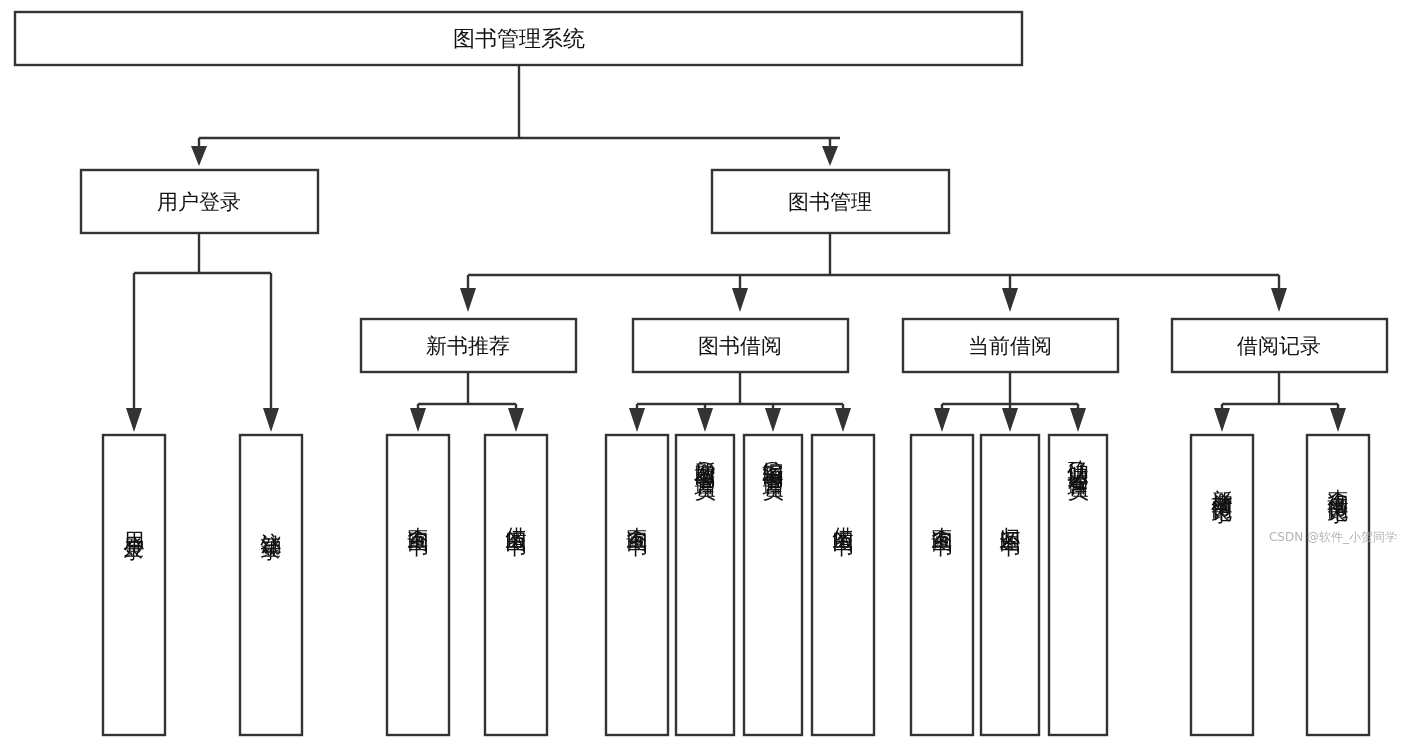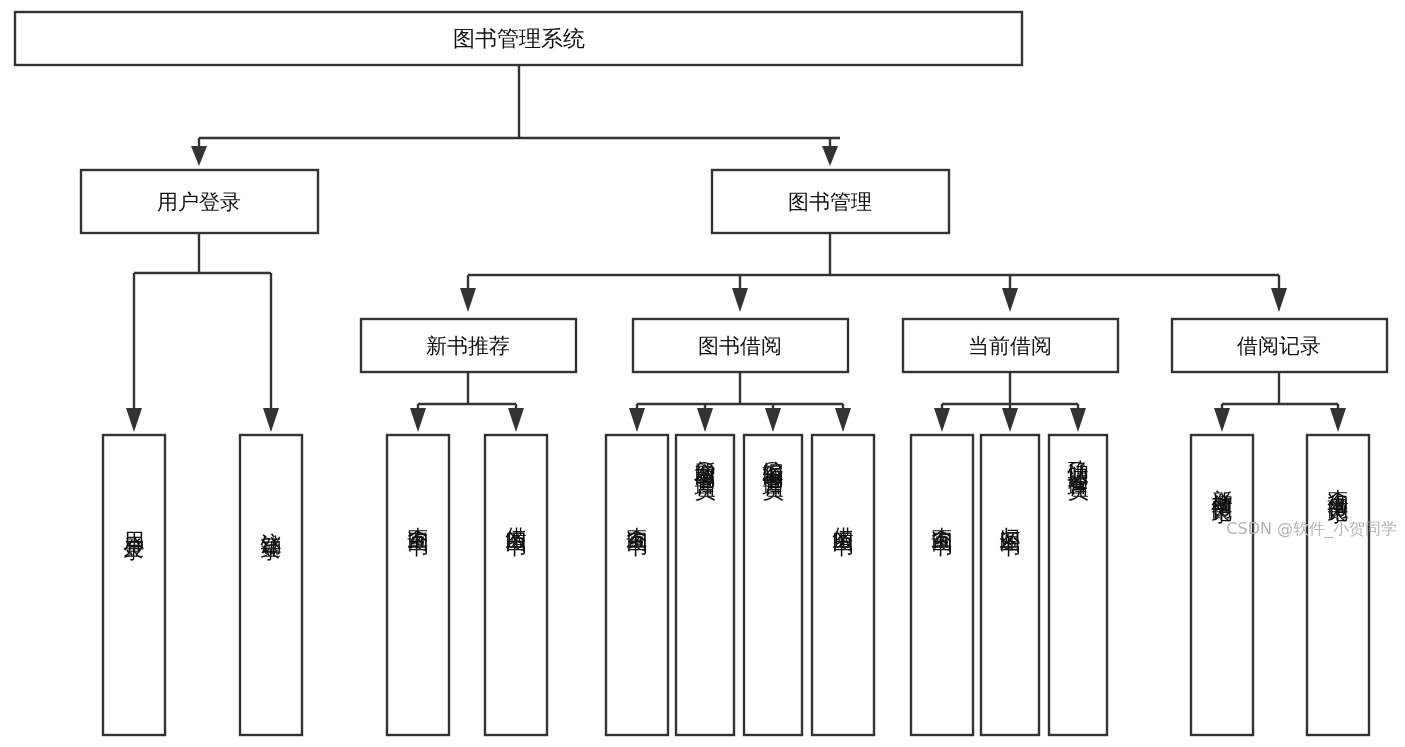--- a/index.html
+++ b/index.html
@@ -71,23 +71,23 @@
     font-family: "DejaVu Sans", "Liberation Sans", sans-serif;
     font-size: 21px;
     line-height: 1.05;
     color: #111111;
     letter-spacing: 3px;
     white-space: nowrap;
   }
   .watermark {
     position: absolute;
     right: 8px;
-    bottom: 22px;
-    font-family: "DejaVu Sans", "Liberation Sans", sans-serif;
-    font-size: 16px;
+    bottom: 16px;
+    font-family: "DejaVu Sans", "Liberation Sans", sans-serif;
+    font-size: 12px;
     color: #b4b4b4;
     white-space: nowrap;
     pointer-events: none;
   }
 </style>
 </head>
 <body>
 
 <div id="diagram-root">
 

